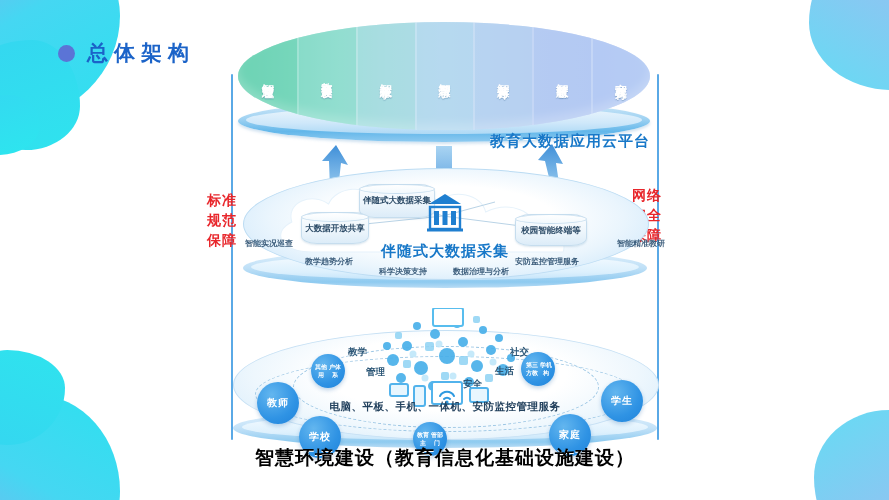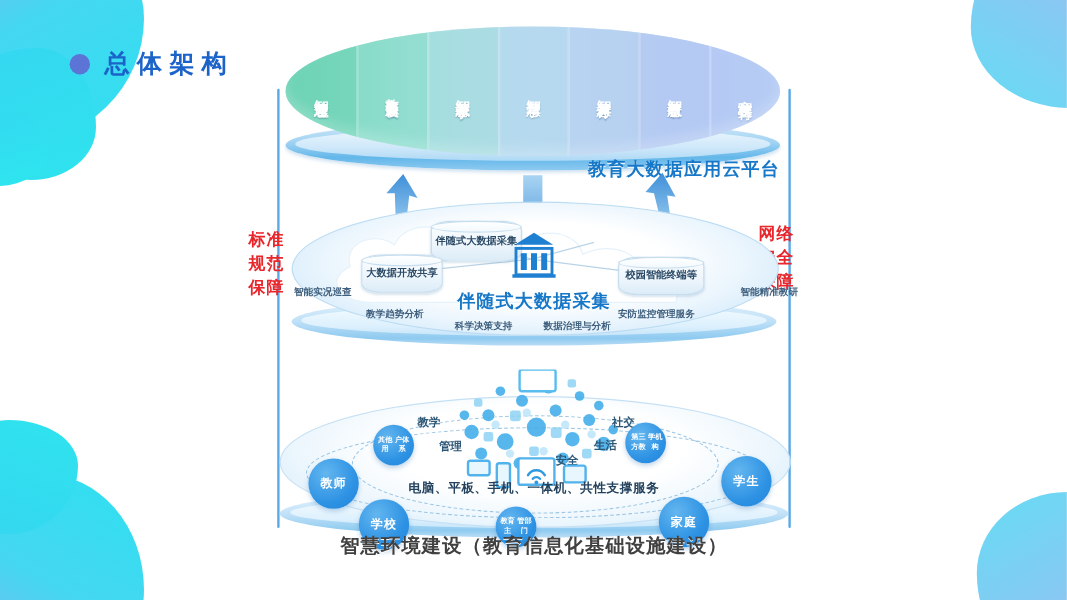--- a/index.html
+++ b/index.html
@@ -190,21 +190,21 @@
     font-size:9.5px;color:#2d5777;font-weight:600;white-space:nowrap;
   }
   .devices-lbl{
     position:absolute;left:0;top:70px;width:424px;text-align:center;
     font-family:"DejaVu Sans",sans-serif;
     font-size:10.5px;color:#24425e;font-weight:700;letter-spacing:.5px;
   }
   .bot-caption{
     position:absolute;left:0;top:115px;width:424px;text-align:center;
     font-family:"DejaVu Sans",sans-serif;
-    font-size:16px;font-weight:700;color:#404040;letter-spacing:1px;
+    font-size:19px;font-weight:700;color:#000000;letter-spacing:1px;
     text-shadow:0 1px 0 #fff;
   }
 </style>
 </head>
 <body>
 
 <div class="stage">
 
   <div class="blob-top"></div>
   <div class="blob-top2"></div>
@@ -411,21 +411,21 @@
         <rect x="44" y="4" width="30" height="22" rx="2" fill="#ffffff"></rect>
         <rect x="82" y="10" width="18" height="14" rx="2" fill="#e8f6fe"></rect>
       </g>
       <g fill="none" stroke="#2f9ae0" stroke-width="2" stroke-linecap="round">
         <path d="M52 18 a8 8 0 0 1 14 0"></path>
         <path d="M56 21 a4 4 0 0 1 6 0"></path>
       </g>
       <circle cx="59" cy="24" r="1.6" fill="#2f9ae0"></circle>
     </svg>
 
-    <div class="devices-lbl">电脑、平板、手机、一体机、共性支撑服务</div>
+    <div class="devices-lbl">电脑、平板、手机、一体机、安防监控管理服务</div>
 
     <div class="node big" id="nb0" style="left:24px;top:52px;">教师</div>
     <div class="node big" id="nb1" style="left:66px;top:86px;">学校</div>
     <div class="node big" id="nb2" style="left:368px;top:50px;">学生</div>
     <div class="node big" id="nb3" style="left:316px;top:84px;">家庭</div>
     <div class="node small" id="ns0" style="left:78px;top:24px;">
         <div>其他用</div>
         <div>户体系</div>
       </div>
     <div class="node small" id="ns1" style="left:288px;top:22px;">

